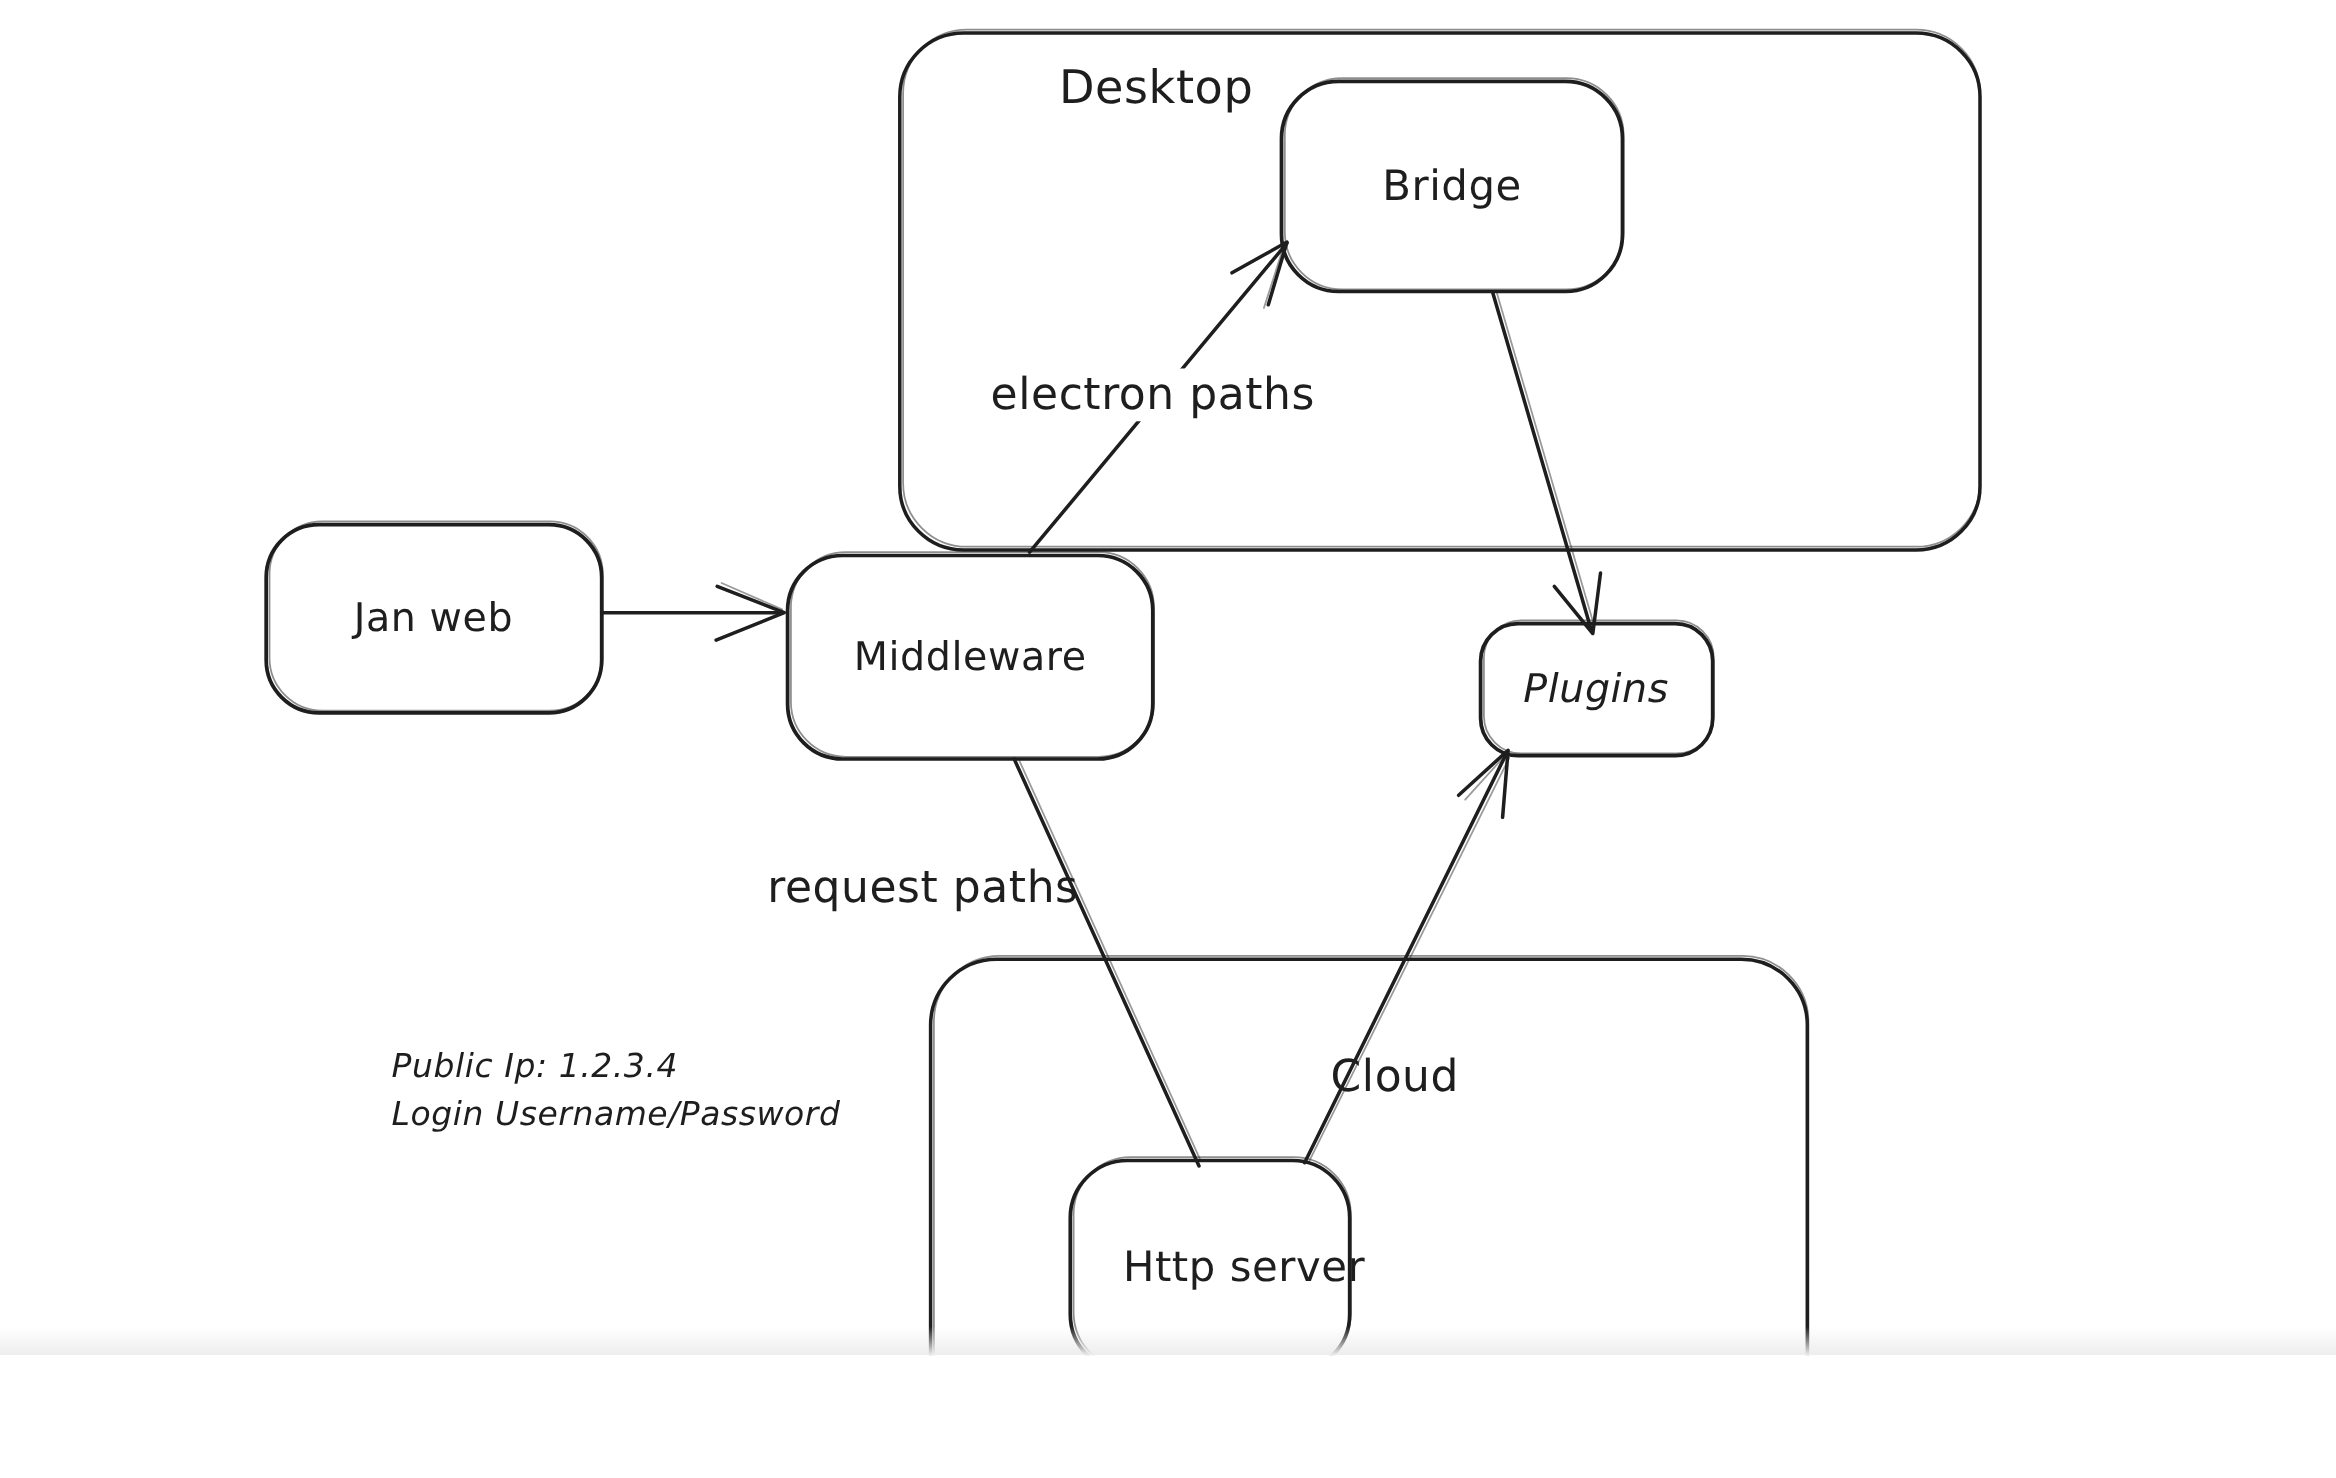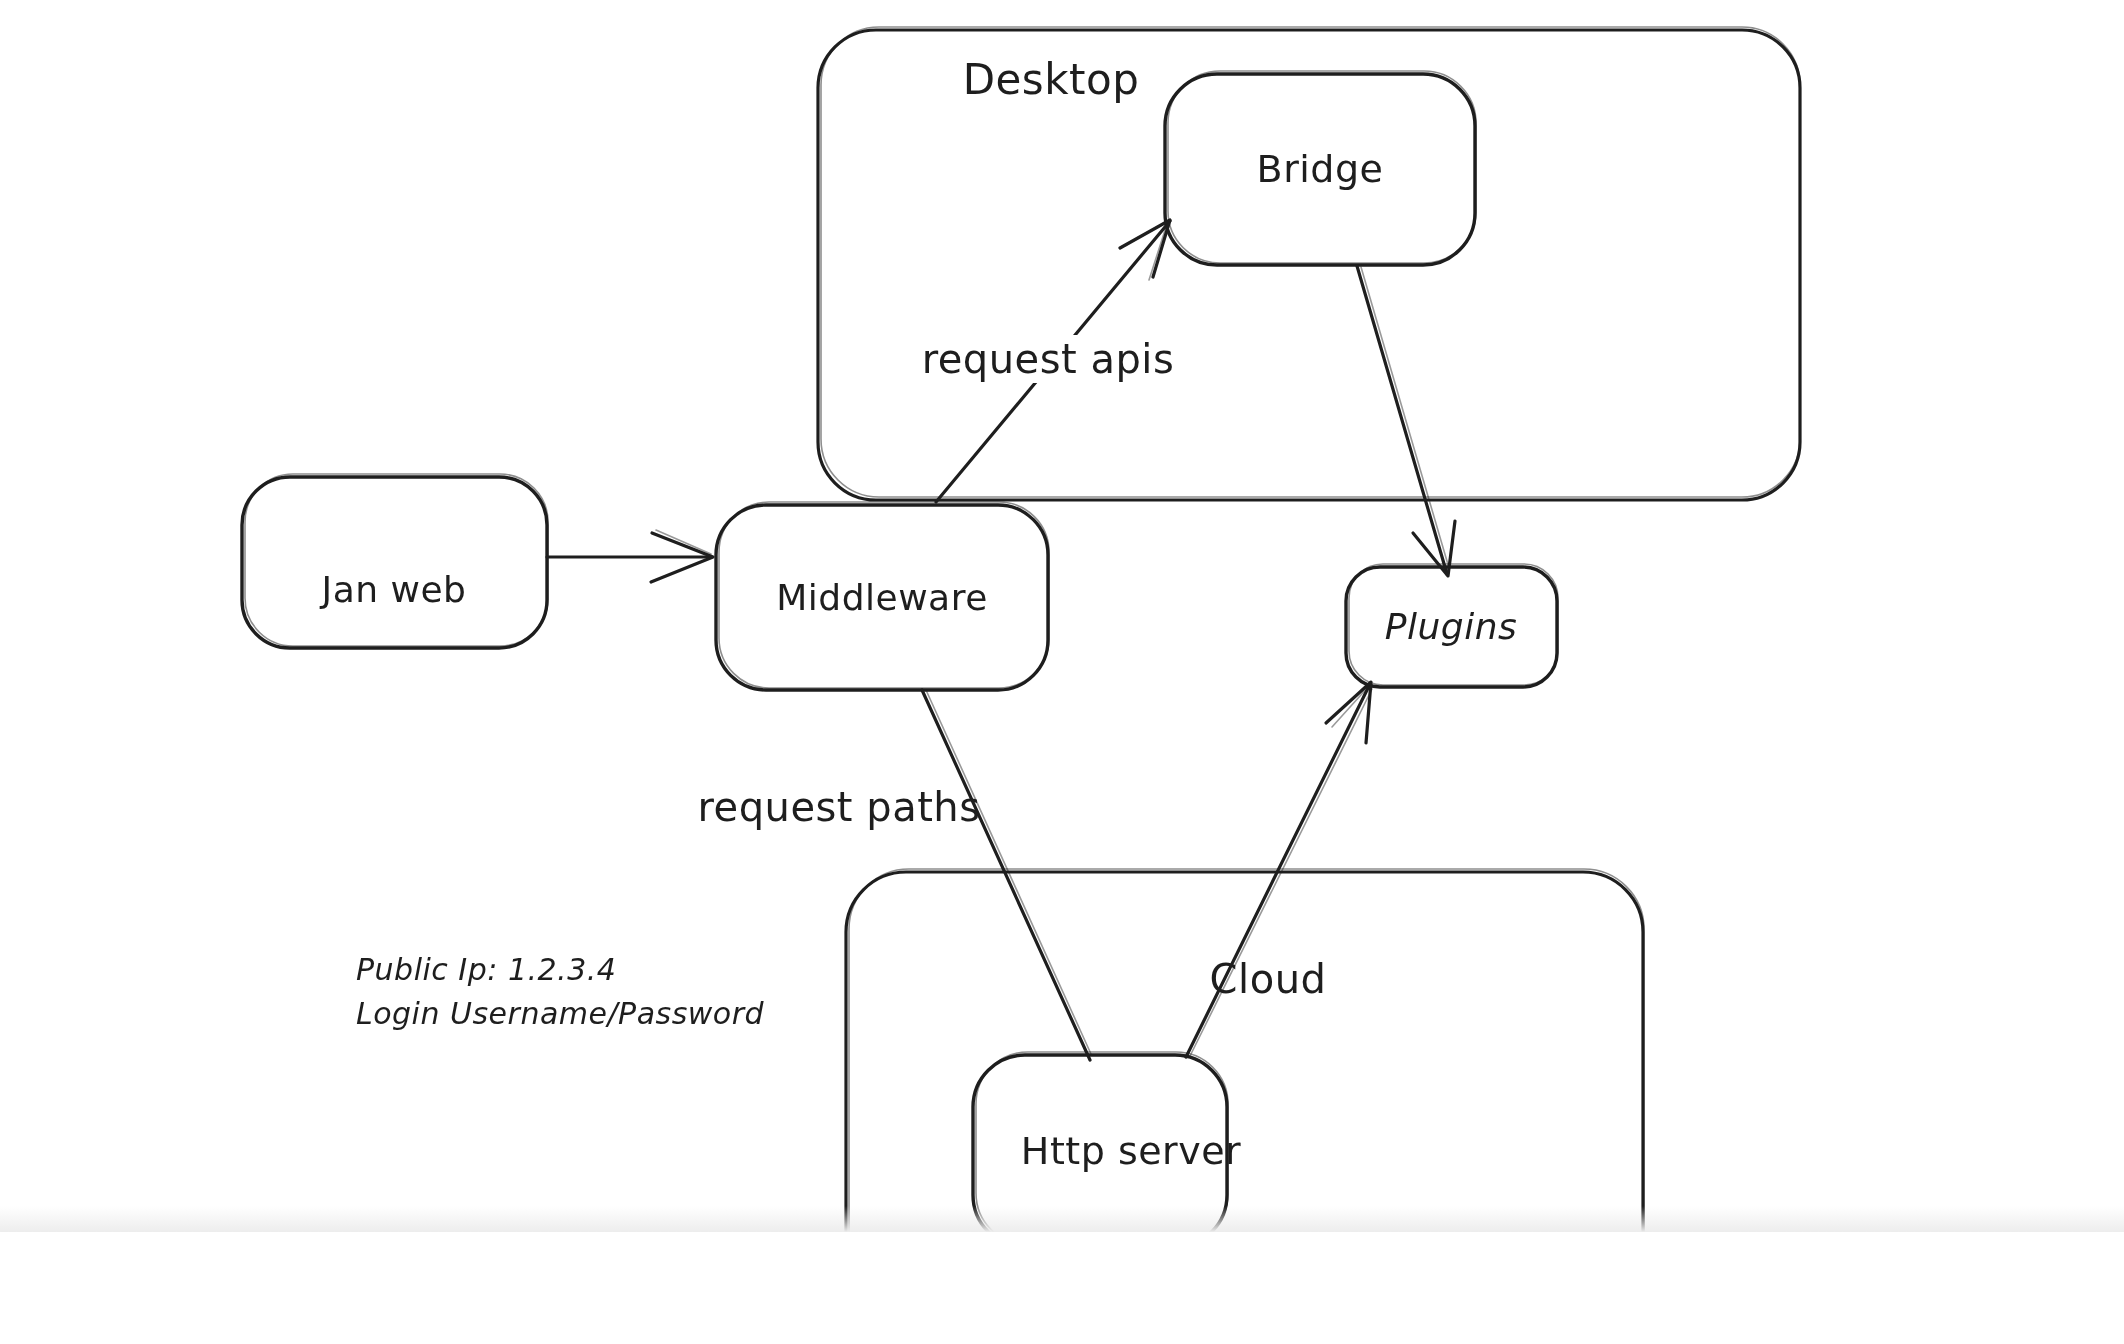--- a/index.html
+++ b/index.html
@@ -151,27 +151,27 @@
 
     <g>
       <path class="edge-line" d="M922 690 L1090 1060"></path>
       <path class="edge-dup" d="M926 690 L1091 1054"></path>
     </g>
   </svg>
 
   <div class="lbl" style="left:1051px; top:80px; font-size:42px;">Desktop</div>
   <div class="lbl" style="left:1268px; top:953px; font-size:40px;margin-top:26px;">Cloud</div>
 
-  <div class="lbl" style="left:394px; top:562px; font-size:36px;margin-top:28px;">Jan web</div>
+  <div class="lbl" style="left:394px; top:562px; font-size:36px;">Jan web</div>
   <div class="lbl" style="left:882px; top:598px; font-size:36px;">Middleware</div>
   <div class="lbl" style="left:1320px; top:170px; font-size:38px;">Bridge</div>
   <div class="lbl" style="left:1451px; top:627px; font-size:36px;font-style:italic;">Plugins</div>
   <div class="lbl" style="left:1100px; top:1152px; font-size:38px;margin-left:31px;">Http server</div>
 
-  <div class="lbl masked" style="left:1048px; top:359px; font-size:40px;">request apis</div>
+  <div class="lbl masked" style="left:1048px; top:359px; font-size:40px;">electron paths</div>
   <div class="lbl" style="left:839px; top:807px; font-size:40px;">request paths</div>
 
   <div class="note" style="left:356px; top:948px;">
     <div>Public Ip: 1.2.3.4</div>
     <div>Login Username/Password</div>
   </div>
 
 </div>
 
 </body></html>

